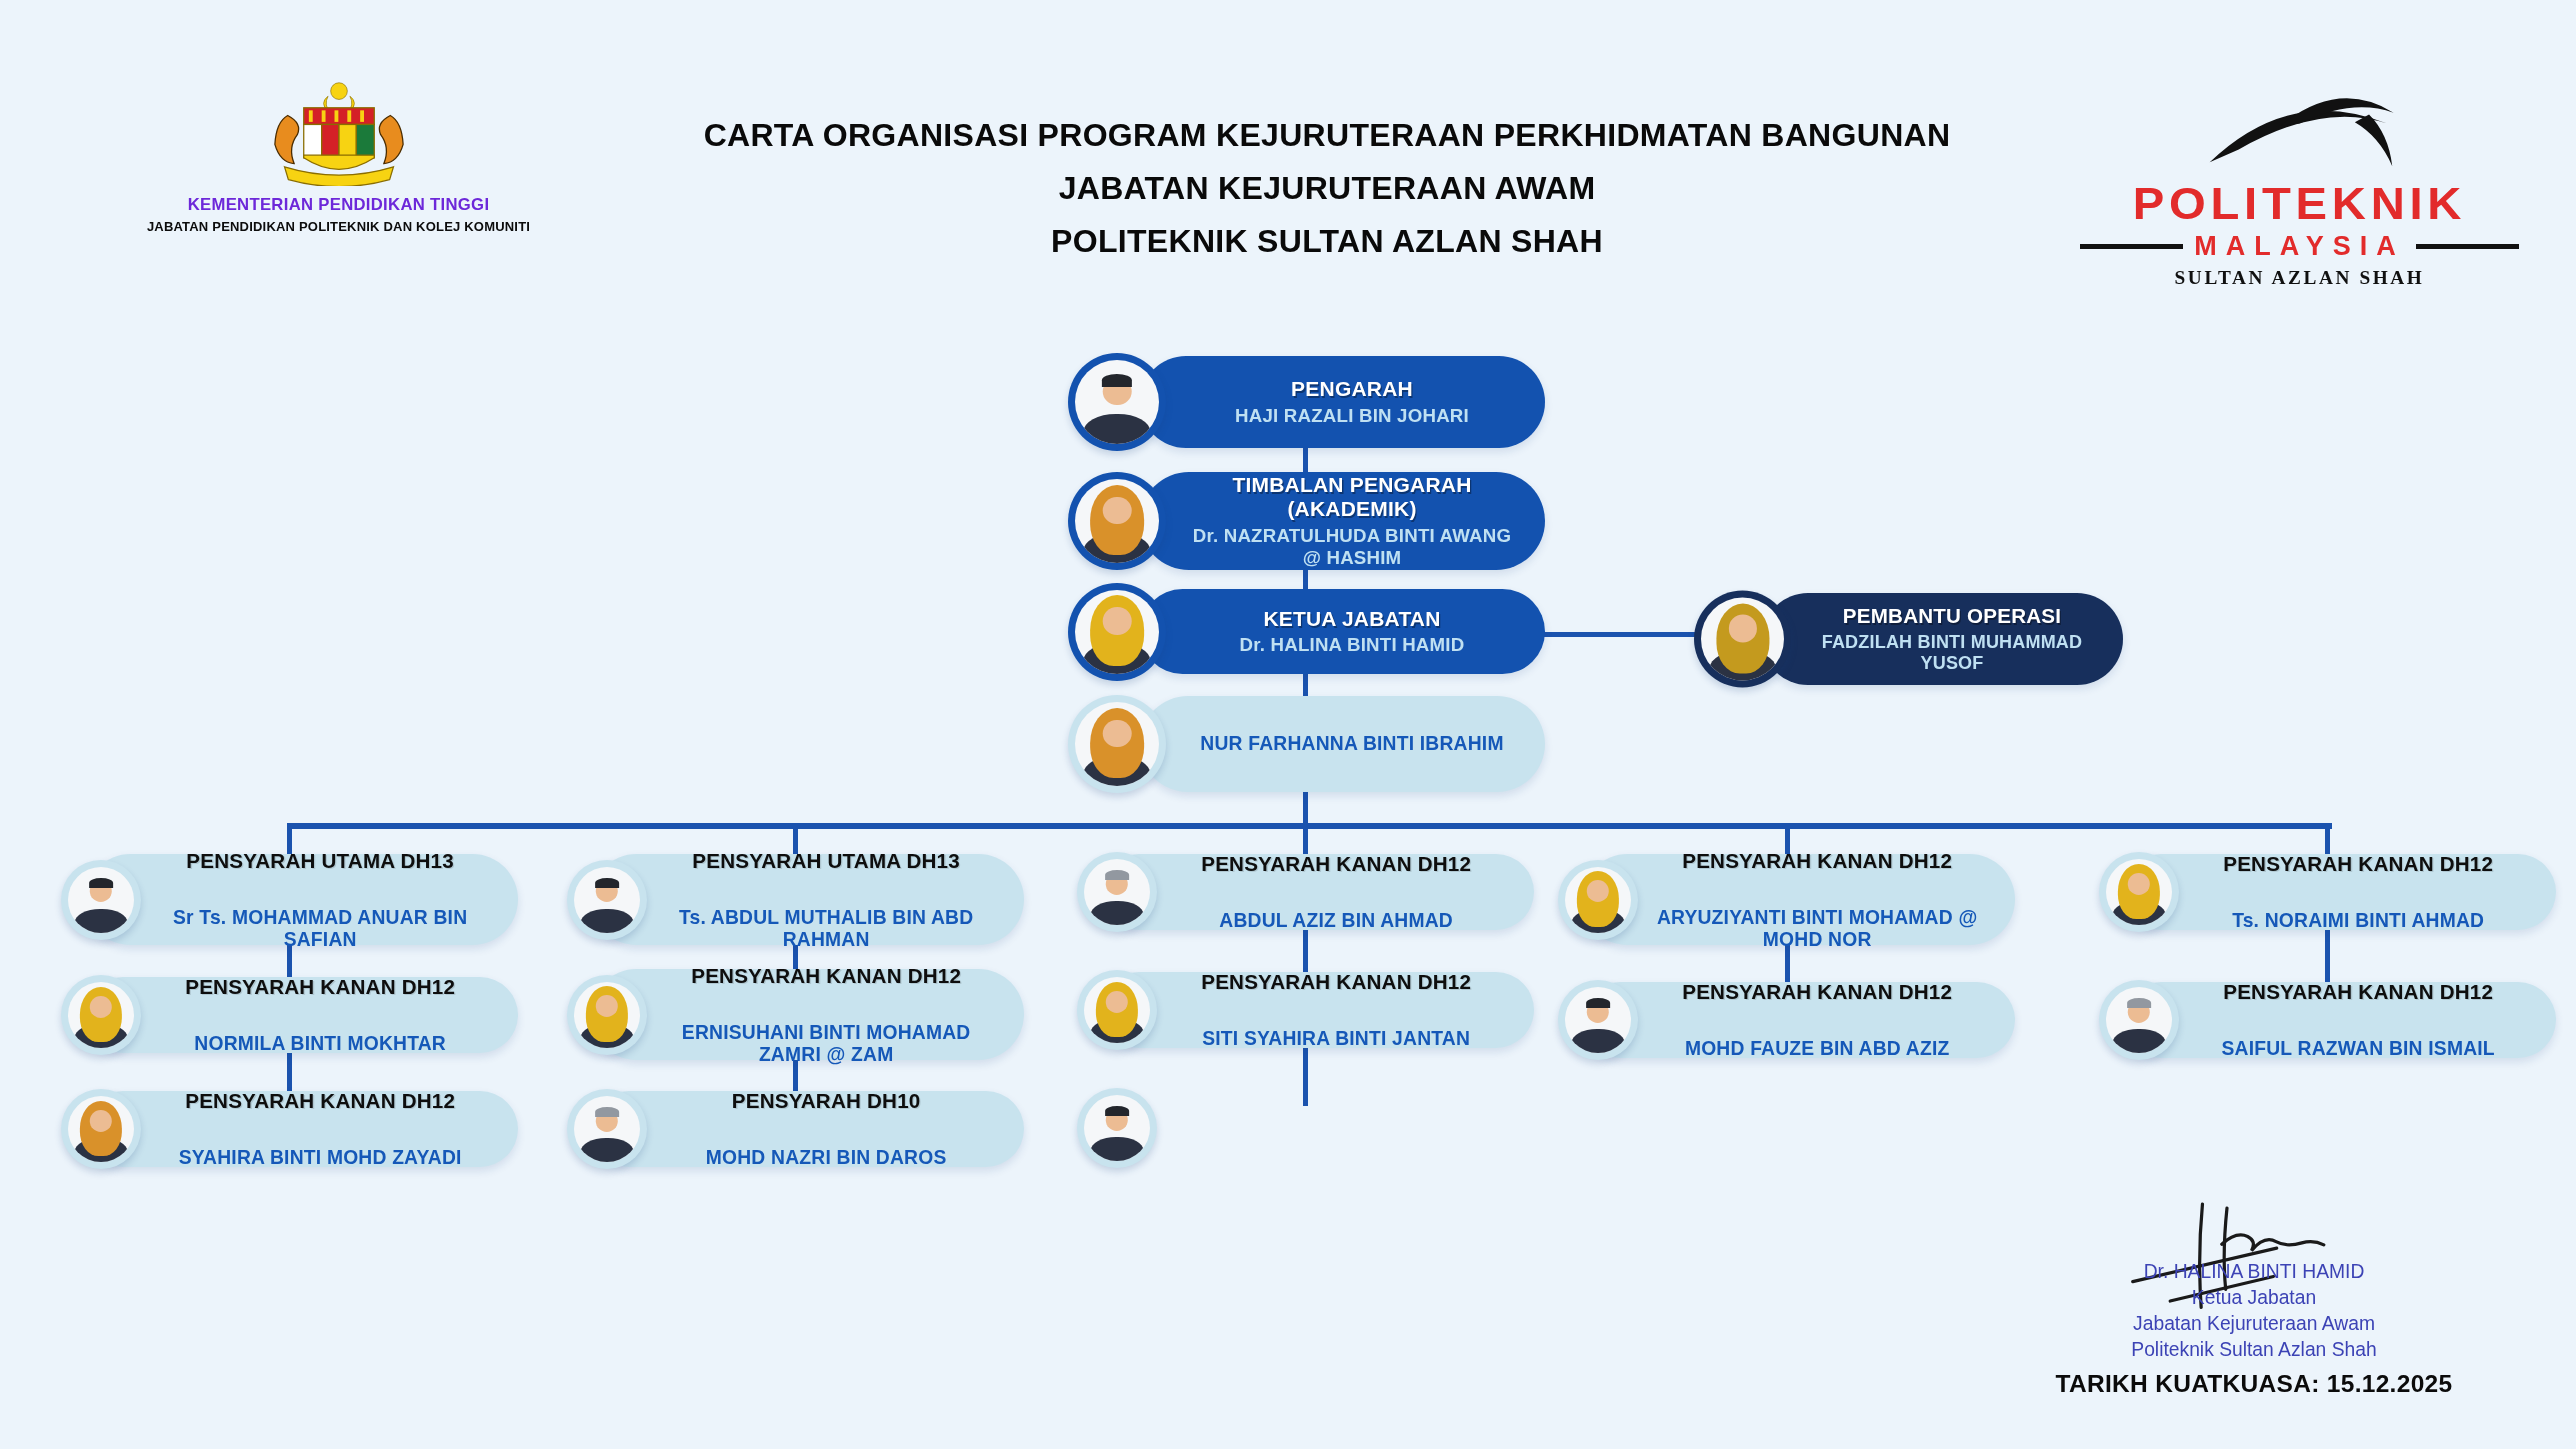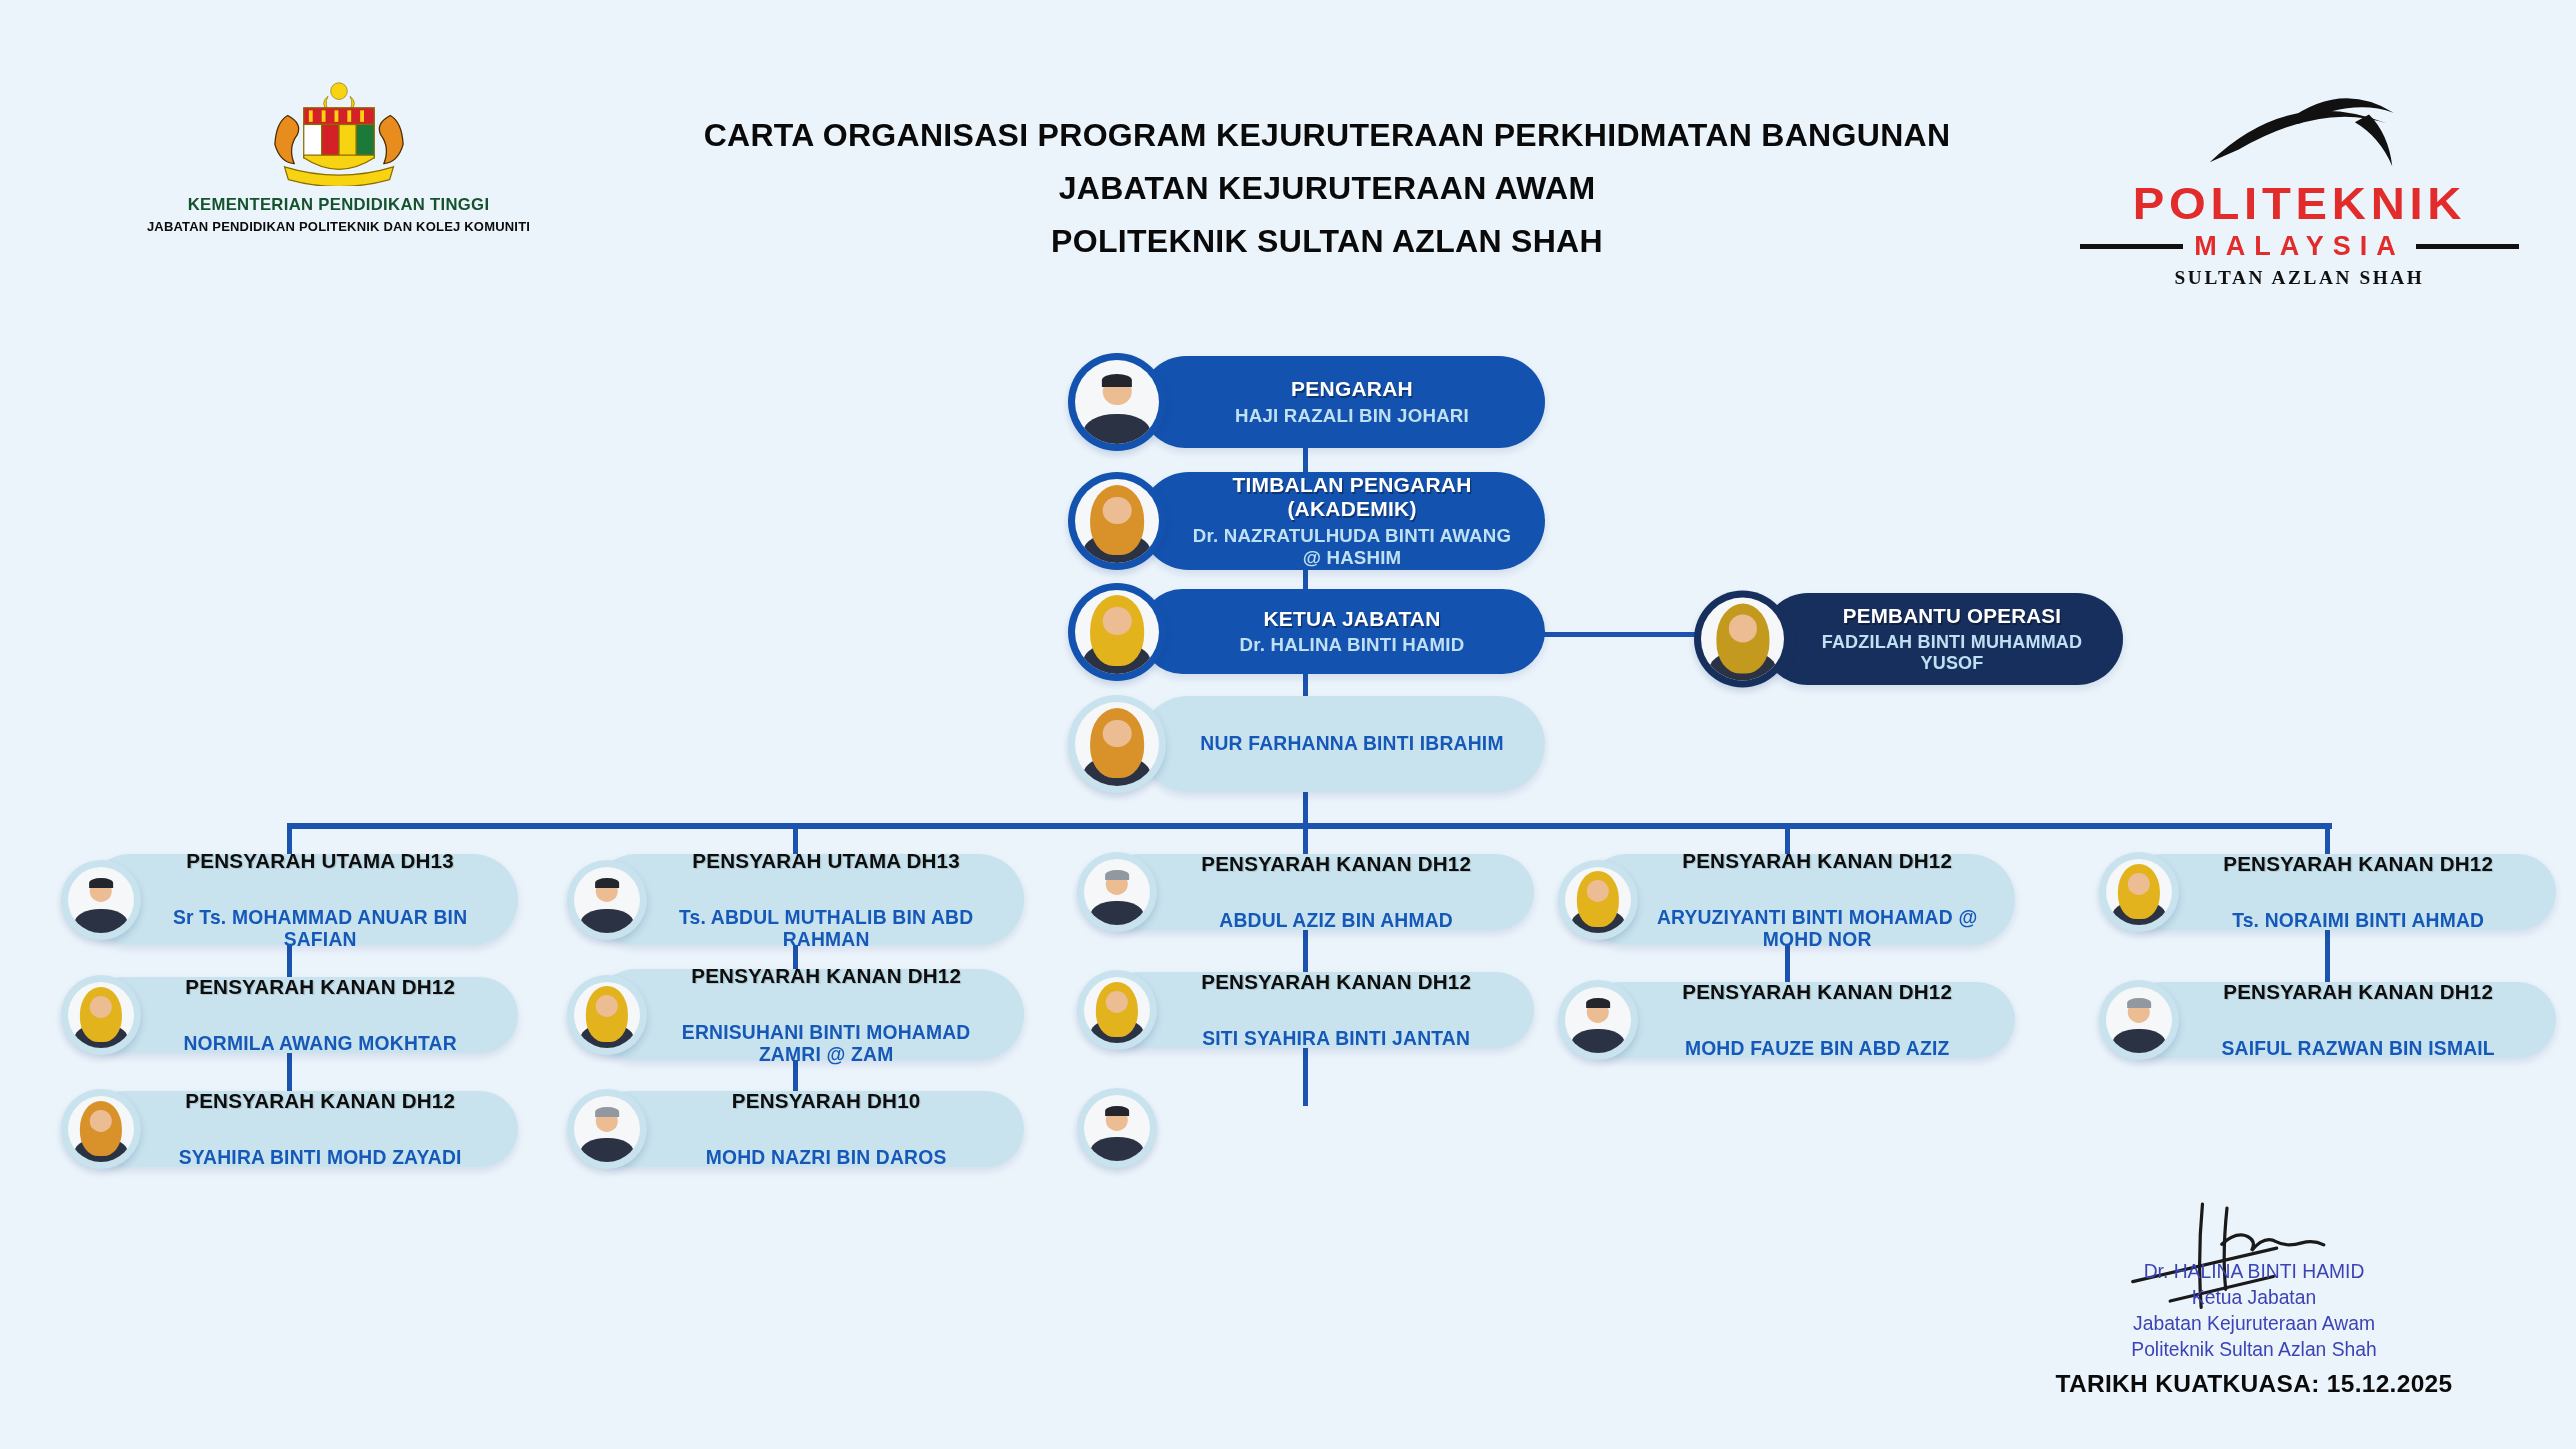--- a/index.html
+++ b/index.html
@@ -4,21 +4,21 @@
 <style>
   html,body{margin:0;padding:0;}
   body{
     width:2576px;height:1449px;overflow:hidden;position:relative;
     background:#ecf4fb;
     font-family:"Liberation Sans", sans-serif;
   }
   .abs{position:absolute;}
   
   .ministry-block{left:39px;top:77px;width:599px;text-align:center;}
-  .ministry-l1{font-size:16.7px;font-weight:800;color:#14532d;letter-spacing:0.3px;margin-top:9px;}
+  .ministry-l1{font-size:16.7px;font-weight:800;color:#6d28d9;letter-spacing:0.3px;margin-top:9px;}
   .ministry-l2{font-size:13px;font-weight:800;color:#0c0c0c;letter-spacing:0.2px;margin-top:3.9px;}
   .title-block{left:612px;top:109px;width:1430px;text-align:center;}
   .title-line{font-size:32px;font-weight:800;color:#0a0a0a;line-height:53px;letter-spacing:0.3px;}
   .logo-block{left:2074px;top:90px;width:451px;text-align:center;}
   .logo-word{font-size:45px;font-weight:800;color:#e22b2b;letter-spacing:4.5px;transform:scaleX(1.05);margin-top:3.9px;}
   .logo-sub-row{display:flex;align-items:center;justify-content:center;gap:11.6px;margin-top:1.3px;}
   .logo-bar{width:103px;height:5.2px;background:#111;}
   .logo-sub{font-size:27px;font-weight:700;color:#e22b2b;letter-spacing:9px;}
   .logo-campus{font-size:19.3px;font-weight:700;color:#101010;letter-spacing:2.6px;margin-top:5.2px;font-family:"Liberation Serif", serif;}
   
@@ -225,21 +225,21 @@
           <span class="av-suit"></span>
           <span class="av-head"></span>
           <span class="av-hair"></span>
         </div>
       </div>
     </div>
 </div>
 <div class="node col" style="left:61px;top:974px;width:457px;height:82px;">
   <div class="pill light">
     <div class="t">PENSYARAH KANAN DH12</div>
-    <div class="n">NORMILA AWANG MOKHTAR</div>
+    <div class="n">NORMILA BINTI MOKHTAR</div>
   </div>
   <div class="ring rg-light">
       <div class="photo">
         <div class="av w-yellow">
           <span class="av-suit"></span>
           <span class="av-hijab"></span>
           <span class="av-head"></span>
         </div>
       </div>
     </div>

